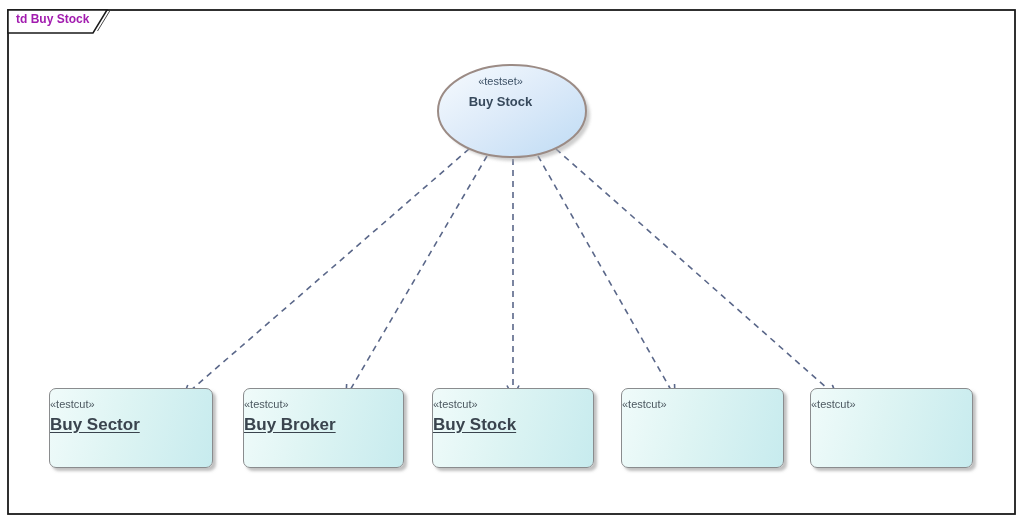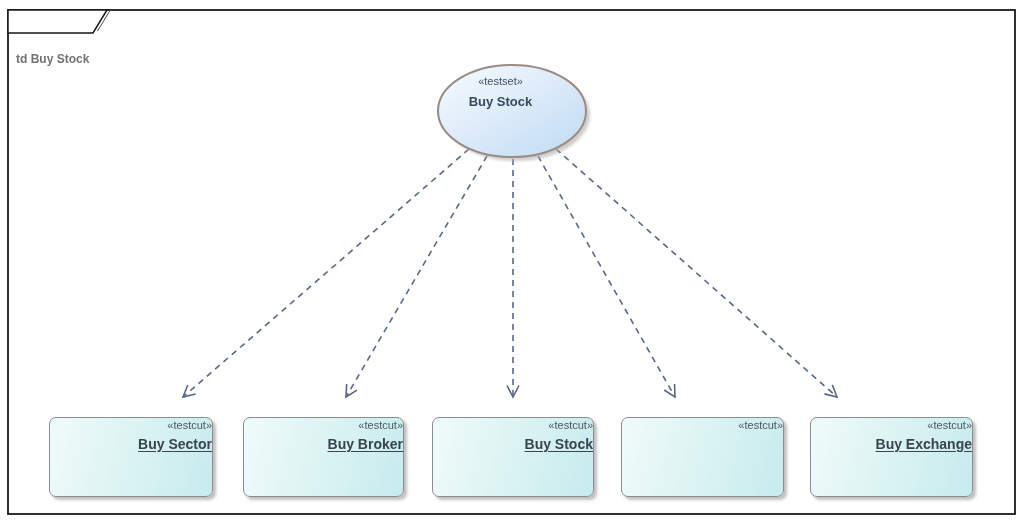--- a/index.html
+++ b/index.html
@@ -22,23 +22,22 @@
     width: 1022px;
     height: 525px;
   }
   .frame-tab-label {
     position: absolute;
     left: 16px;
     top: 12px;
     width: 90px;
     font-size: 12px;
     font-weight: bold;
-    color: #737373;
+    color: #a21caf;
     white-space: nowrap;
-    margin-top: 40px;
   }
   .usecase-text {
     position: absolute;
     left: 426px;
     top: 76px;
     width: 149px;
     text-align: center;
     line-height: 1;
   }
   .usecase-text .stereotype {
@@ -48,38 +47,38 @@
   }
   .usecase-text .node-name {
     font-size: 13px;
     font-weight: bold;
     color: #37495C;
     display: block;
     margin-top: 8px;
   }
   .testcut-node {
     position: absolute;
-    top: 417px;
+    top: 388px;
     height: 80px;
     box-sizing: border-box;
     border: 1.6px solid #8A8C8E;
     border-radius: 7px;
     background: linear-gradient(105deg, #F0FBFA 0%, #DDF4F3 45%, #C7EBEE 100%);
     box-shadow: 3px 3px 3px rgba(140,140,140,0.55);
-    text-align: right;
-    padding-top: 1px;
+    text-align: left;
+    padding-top: 9px;
   }
   .testcut-node .stereotype {
     font-size: 11px;
     color: #4C5860;
     display: block;
     line-height: 1.15;
   }
   .testcut-node .node-name {
-    font-size: 14px;
+    font-size: 17px;
     font-weight: bold;
     color: #3A444E;
     text-decoration: underline;
     text-underline-offset: 2px;
     display: block;
     margin-top: 4px;
     line-height: 1.2;
   }
   .n1 { left: 49px;  width: 164px; }
   .n2 { left: 243px; width: 161px; }
@@ -141,16 +140,15 @@
   </div>
   <div class="testcut-node n3">
     <span class="stereotype">«testcut»</span>
     <span class="node-name">Buy Stock</span>
   </div>
   <div class="testcut-node n4">
     <span class="stereotype">«testcut»</span>
   </div>
   <div class="testcut-node n5">
     <span class="stereotype">«testcut»</span>
-    <span class="node-name">Buy Exchange</span>
   </div>
 
 </div>
 
 </body></html>

